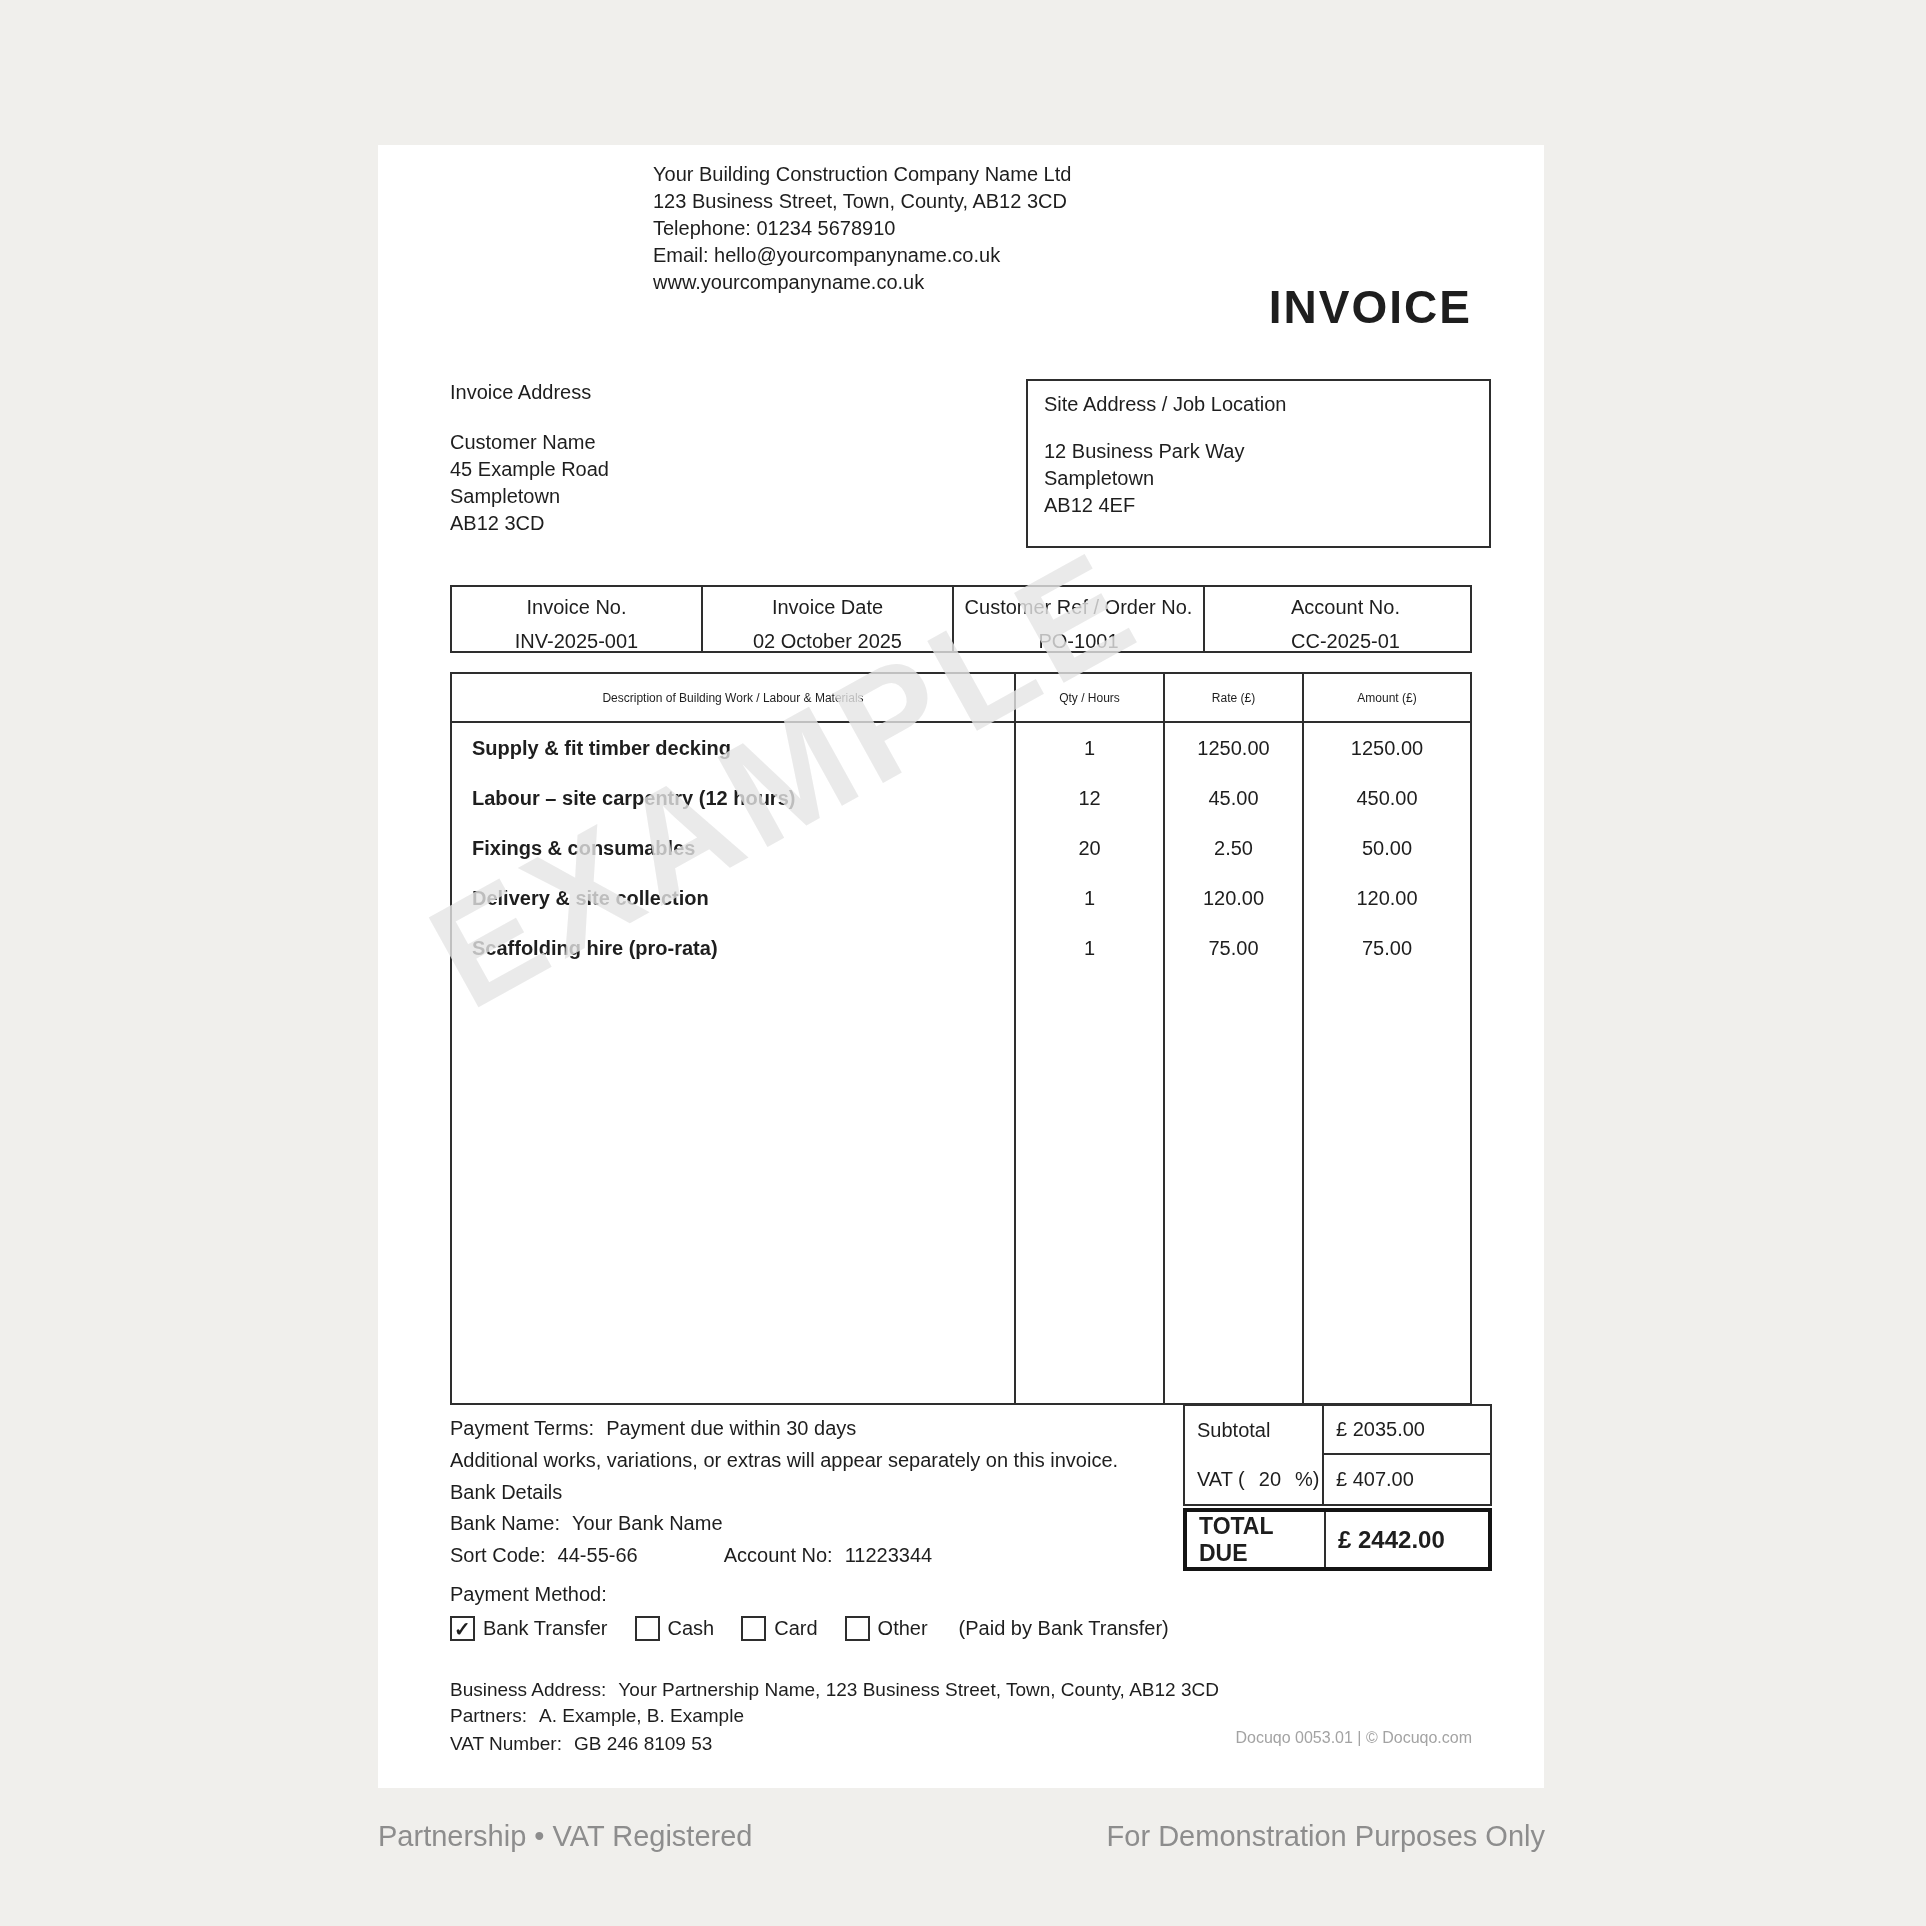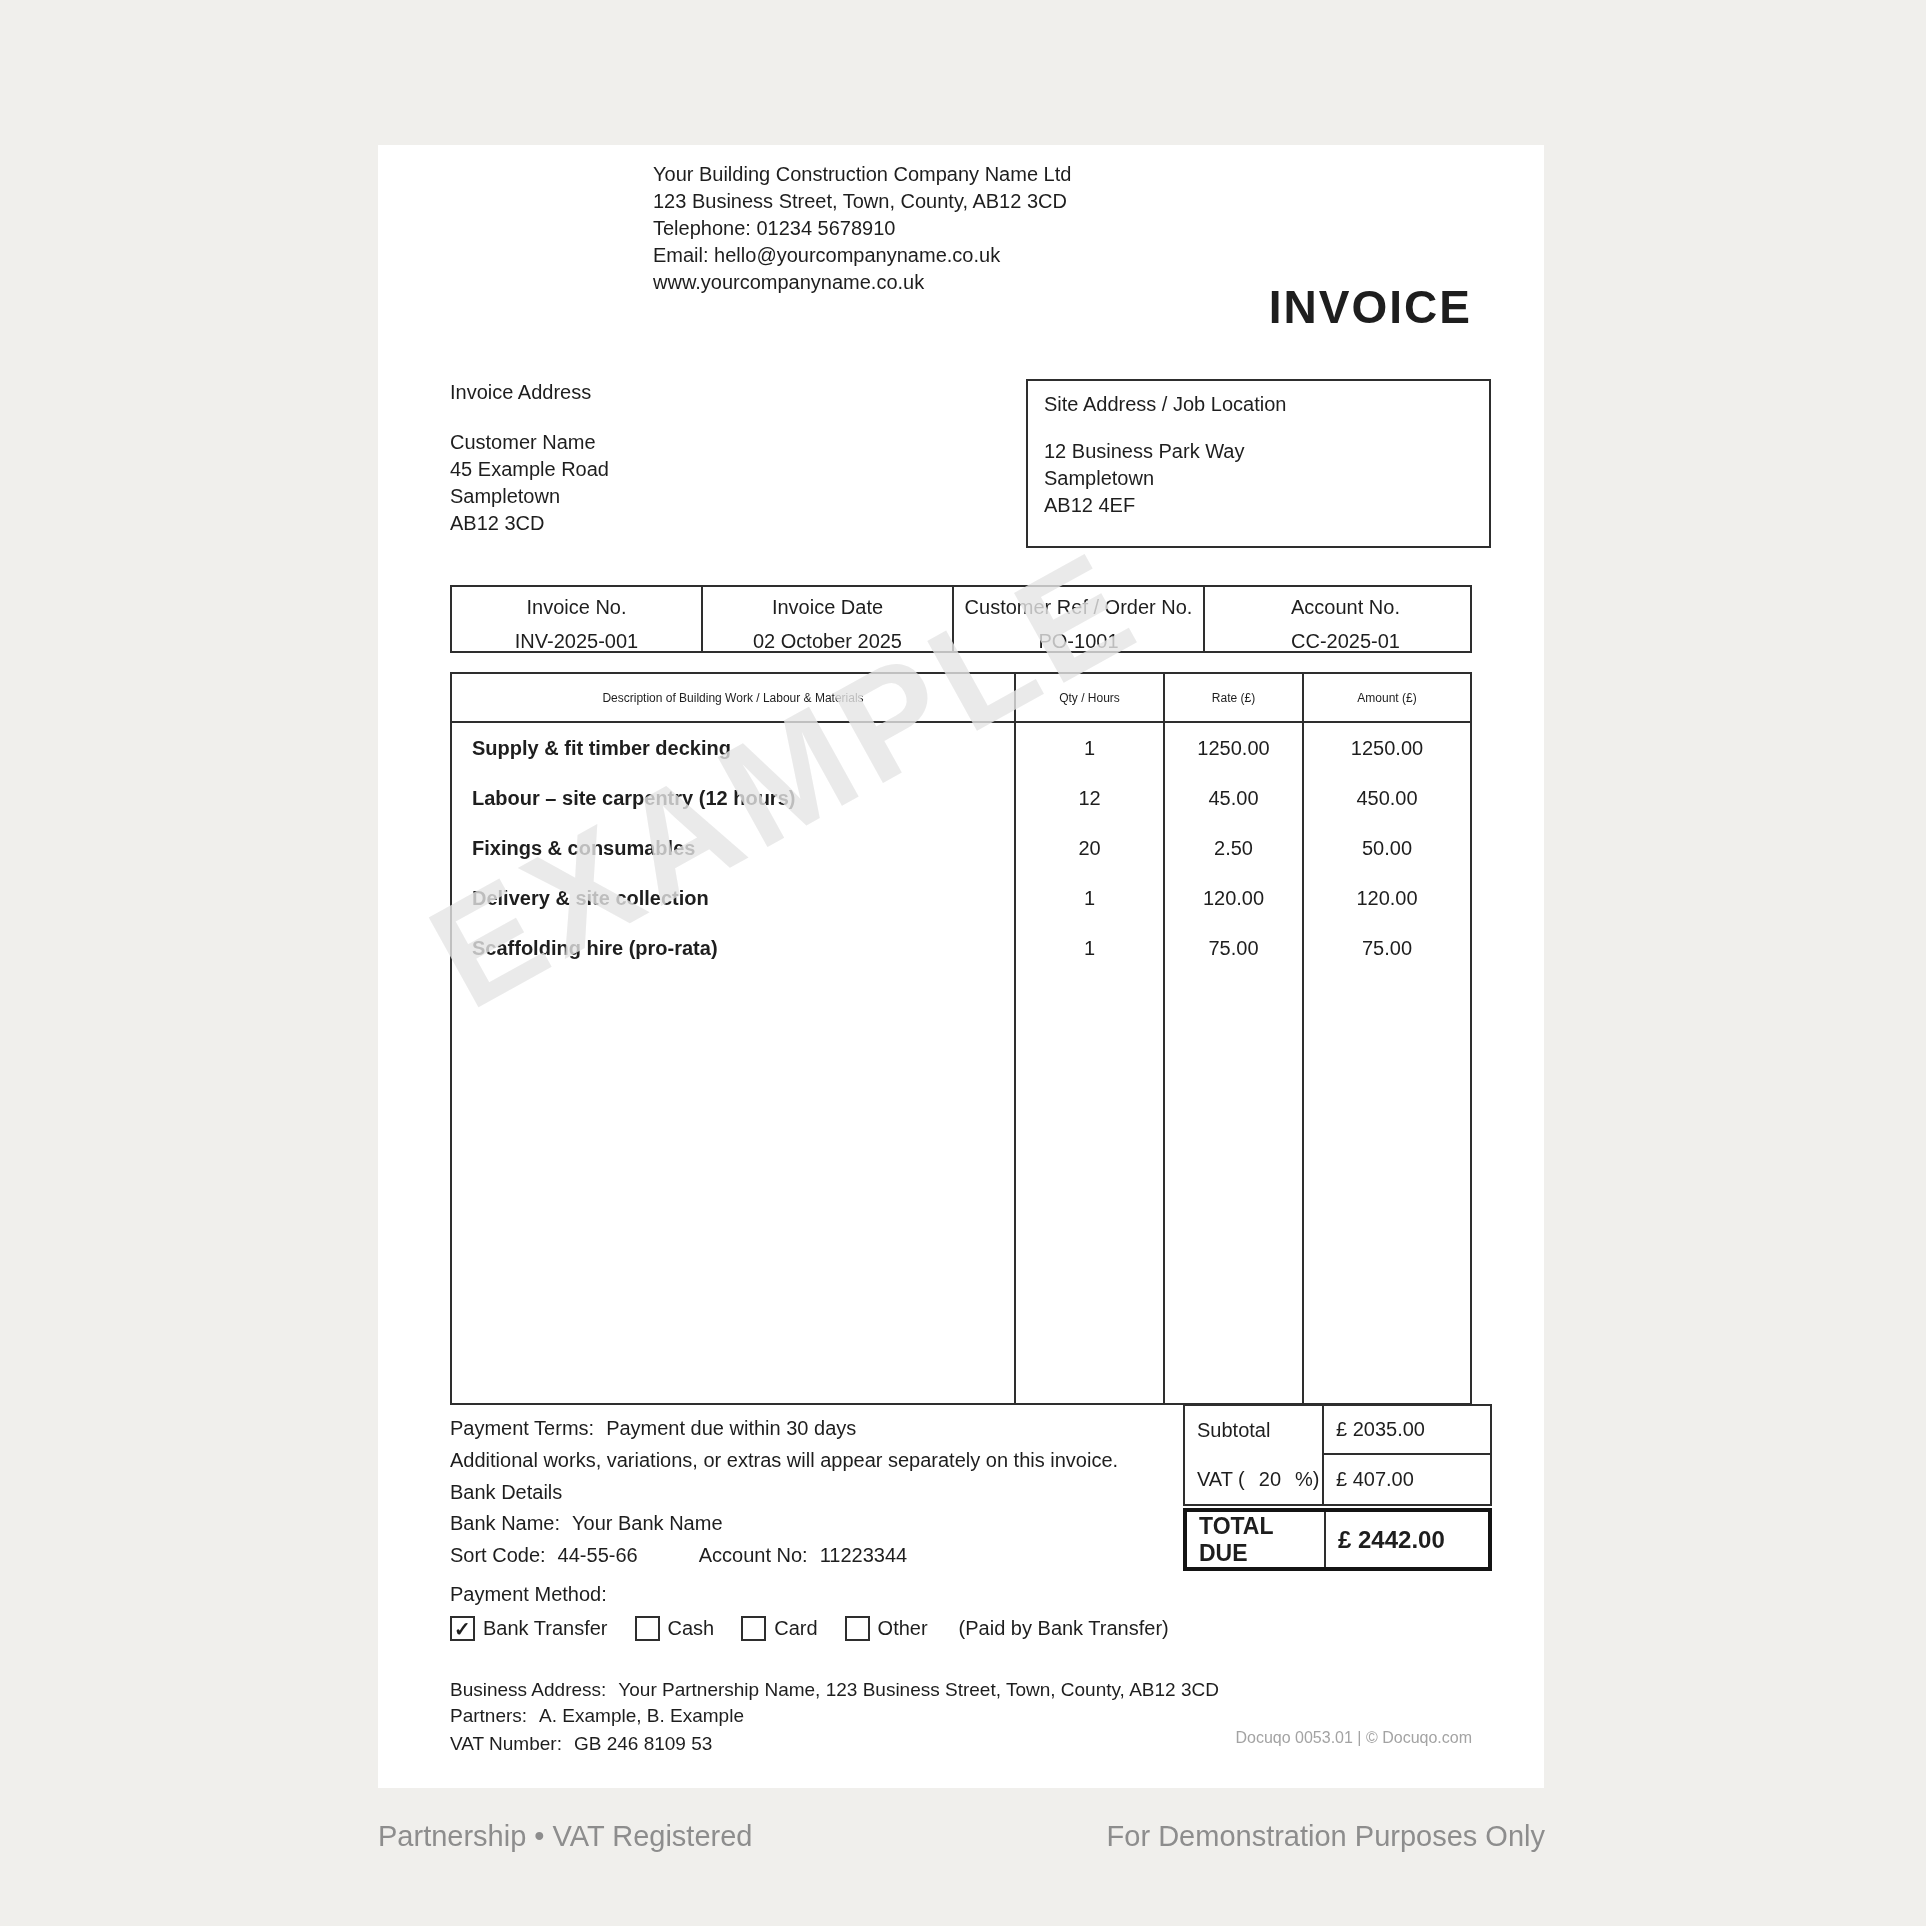--- a/index.html
+++ b/index.html
@@ -63,21 +63,21 @@
   .col-qty .cell:first-of-type,.col-rate .cell:first-of-type,.col-amount .cell:first-of-type{margin-top:12px;}
   
   .watermark{
     position:absolute;left:20px;top:554px;width:752px;text-align:center;
     font-size:149px;font-weight:800;letter-spacing:8px;white-space:nowrap;
     color:rgba(229,229,229,0.8);transform:rotate(-29deg);z-index:5;pointer-events:none;
   }
   
   .terms-line{position:absolute;left:72px;font-size:20px;white-space:nowrap;}
   .lv-gap{margin-left:12px;}
-  .acct-gap{margin-left:61px;}
+  .acct-gap{margin-left:86px;}
   
   .totals{position:absolute;left:805px;top:1259px;width:309px;}
   .totals-sub{box-sizing:border-box;border:2px solid var(--border,#2e2e2e);}
   .t-row{display:flex;height:49px;}
   .t-label{width:139px;box-sizing:border-box;border-right:2px solid var(--border,#2e2e2e);
     display:flex;align-items:center;padding-left:12px;font-size:20px;}
   .t-value{flex:1;display:flex;align-items:center;padding-left:12px;font-size:20px;}
   .t-row-sub .t-value{border-bottom:2px solid var(--border,#2e2e2e);}
   .totals-grand{box-sizing:border-box;border:4px solid var(--border-heavy,#141414);margin-top:2px;display:flex;height:63px;}
   .totals-grand .t-label{font-weight:bold;font-size:23px;border-right:2px solid var(--border,#2e2e2e);}

